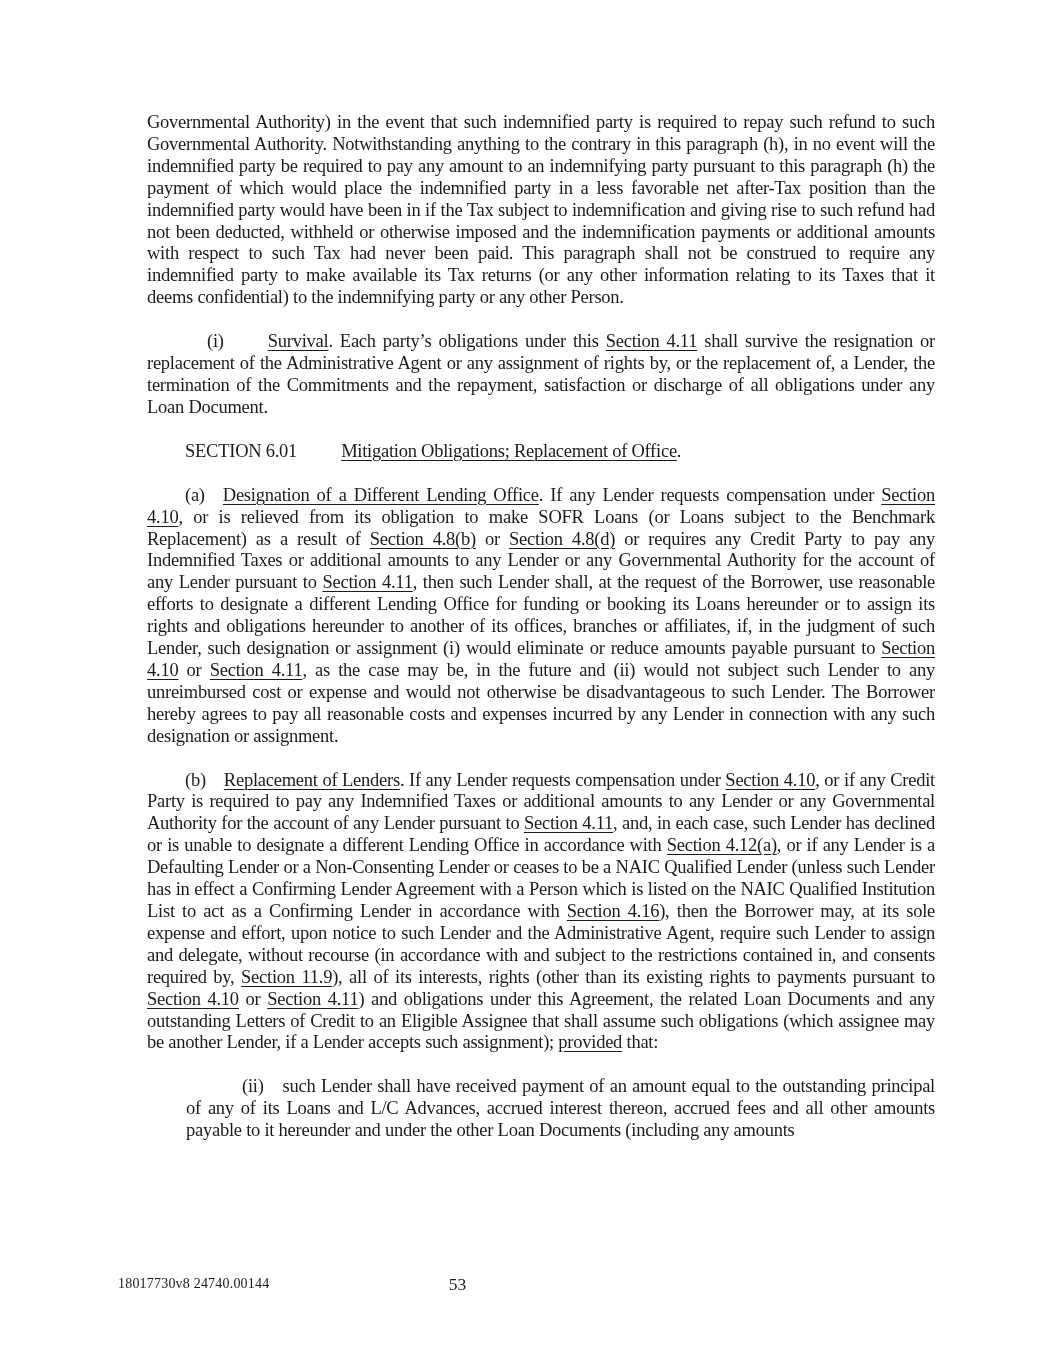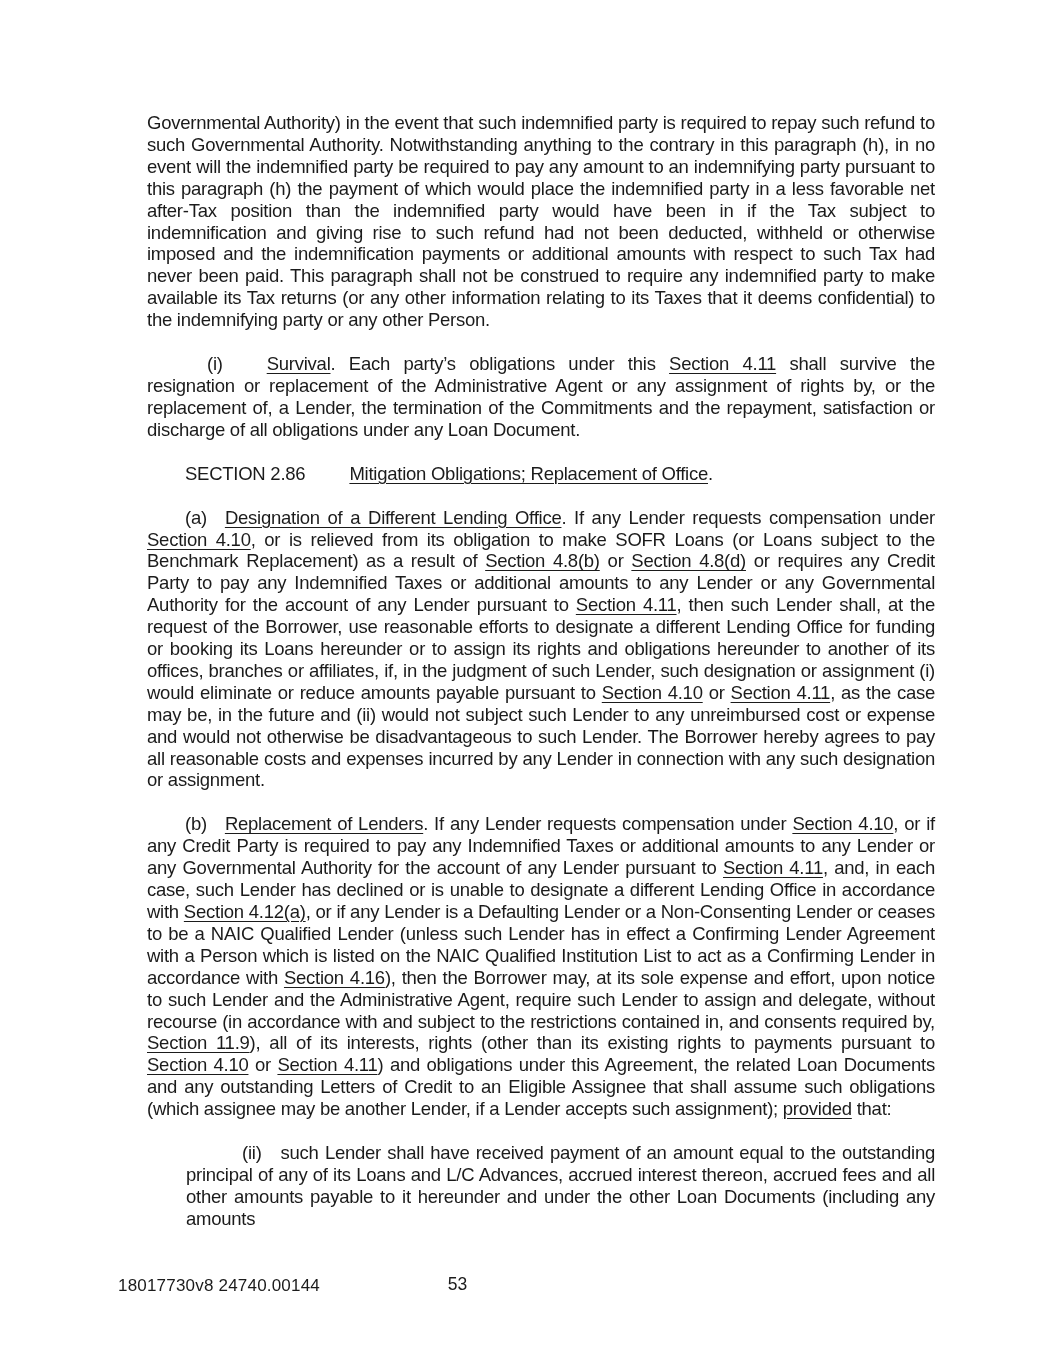--- a/index.html
+++ b/index.html
@@ -6,21 +6,21 @@
     margin: 0;
     padding: 0;
     background: #ffffff;
   }
   .page {
     position: relative;
     width: 1055px;
     height: 1365px;
     background: #ffffff;
     overflow: hidden;
-    font-family: Liberation Sans, sans-serif;
+    font-family: Liberation Serif, serif;
     color: #1b1b1b;
   }
   .content {
     position: absolute;
     left: 147px;
     top: 112px;
     width: 788px;
   }
   .para {
     font-size: 18.5px;
@@ -44,39 +44,39 @@
   }
   .u {
     text-decoration: underline;
     text-underline-offset: 3px;
     text-decoration-thickness: 1.4px;
   }
   .footer-doc-id {
     position: absolute;
     left: 118px;
     top: 1276px;
-    font-size: 17px;
+    font-size: 14px;
     letter-spacing: 0.2px;
   }
   .footer-page-number {
     position: absolute;
     left: 0;
     top: 1274px;
     width: 915px;
     text-align: center;
     font-size: 17.5px;
   }
 </style>
 </head>
 <body>
 
 <div class="page">
   <div class="content">
       <p class="para"><span>Governmental Authority) in the event that such indemnified party is required to repay such refund to such Governmental Authority.  Notwithstanding anything to the contrary in this paragraph (h), in no event will the indemnified party be required to pay any amount to an indemnifying party pursuant to this paragraph (h) the payment of which would place the indemnified party in a less favorable net after-Tax position than the indemnified party would have been in if the Tax subject to indemnification and giving rise to such refund had not been deducted, withheld or otherwise imposed and the indemnification payments or additional amounts with respect to such Tax had never been paid.  This paragraph shall not be construed to require any indemnified party to make available its Tax returns (or any other information relating to its Taxes that it deems confidential) to the indemnifying party or any other Person.</span></p>
       <p class="para indent-lg"><span>(i)</span><span class="tab" style="width: 44px;"></span><span class="u">Survival</span><span>.  Each party’s obligations under this </span><span class="u">Section 4.11</span><span> shall survive the resignation or replacement of the Administrative Agent or any assignment of rights by, or the replacement of, a Lender, the termination of the Commitments and the repayment, satisfaction or discharge of all obligations under any Loan Document.</span></p>
-      <p class="para indent-sm"><span>SECTION 2.86</span><span class="tab" style="width: 44px;"></span><span class="u">Mitigation Obligations; Replacement of Office</span><span>.</span></p>
+      <p class="para indent-sm"><span>SECTION 6.01</span><span class="tab" style="width: 44px;"></span><span class="u">Mitigation Obligations; Replacement of Office</span><span>.</span></p>
       <p class="para indent-sm"><span>(a)</span><span class="tab" style="width: 18px;"></span><span class="u">Designation of a Different Lending Office</span><span>.  If any Lender requests compensation under </span><span class="u">Section 4.10</span><span>, or is relieved from its obligation to make SOFR Loans (or Loans subject to the Benchmark Replacement) as a result of </span><span class="u">Section 4.8(b)</span><span> or </span><span class="u">Section 4.8(d)</span><span> or requires any Credit Party to pay any Indemnified Taxes or additional amounts to any Lender or any Governmental Authority for the account of any Lender pursuant to </span><span class="u">Section 4.11</span><span>, then such Lender shall, at the request of the Borrower, use reasonable efforts to designate a different Lending Office for funding or booking its Loans hereunder or to assign its rights and obligations hereunder to another of its offices, branches or affiliates, if, in the judgment of such Lender, such designation or assignment (i) would eliminate or reduce amounts payable pursuant to </span><span class="u">Section 4.10</span><span> or </span><span class="u">Section 4.11</span><span>, as the case may be, in the future and (ii) would not subject such Lender to any unreimbursed cost or expense and would not otherwise be disadvantageous to such Lender.  The Borrower hereby agrees to pay all reasonable costs and expenses incurred by any Lender in connection with any such designation or assignment.</span></p>
       <p class="para indent-sm"><span>(b)</span><span class="tab" style="width: 18px;"></span><span class="u">Replacement of Lenders</span><span>.  If any Lender requests compensation under </span><span class="u">Section 4.10</span><span>, or if any Credit Party is required to pay any Indemnified Taxes or additional amounts to any Lender or any Governmental Authority for the account of any Lender pursuant to </span><span class="u">Section 4.11</span><span>, and, in each case, such Lender has declined or is unable to designate a different Lending Office in accordance with </span><span class="u">Section 4.12(a)</span><span>, or if any Lender is a Defaulting Lender or a Non-Consenting Lender or ceases to be a NAIC Qualified Lender (unless such Lender has in effect a Confirming Lender Agreement with a Person which is listed on the NAIC Qualified Institution List to act as a Confirming Lender in accordance with </span><span class="u">Section 4.16</span><span>), then the Borrower may, at its sole expense and effort, upon notice to such Lender and the Administrative Agent, require such Lender to assign and delegate, without recourse (in accordance with and subject to the restrictions contained in, and consents required by, </span><span class="u">Section 11.9</span><span>), all of its interests, rights (other than its existing rights to payments pursuant to </span><span class="u">Section 4.10</span><span> or </span><span class="u">Section 4.11</span><span>) and obligations under this Agreement, the related Loan Documents and any outstanding Letters of Credit to an Eligible Assignee that shall assume such obligations (which assignee may be another Lender, if a Lender accepts such assignment); </span><span class="u">provided</span><span> that:</span></p>
       <p class="para sub"><span>(ii)</span><span class="tab" style="width: 19px;"></span><span>such Lender shall have received payment of an amount equal to the outstanding principal of any of its Loans and L/C Advances, accrued interest thereon, accrued fees and all other amounts payable to it hereunder and under the other Loan Documents (including any amounts</span></p>
     </div>
   <div class="footer-doc-id">18017730v8 24740.00144</div>
   <div class="footer-page-number">53</div>
 </div>
 
 </body></html>

